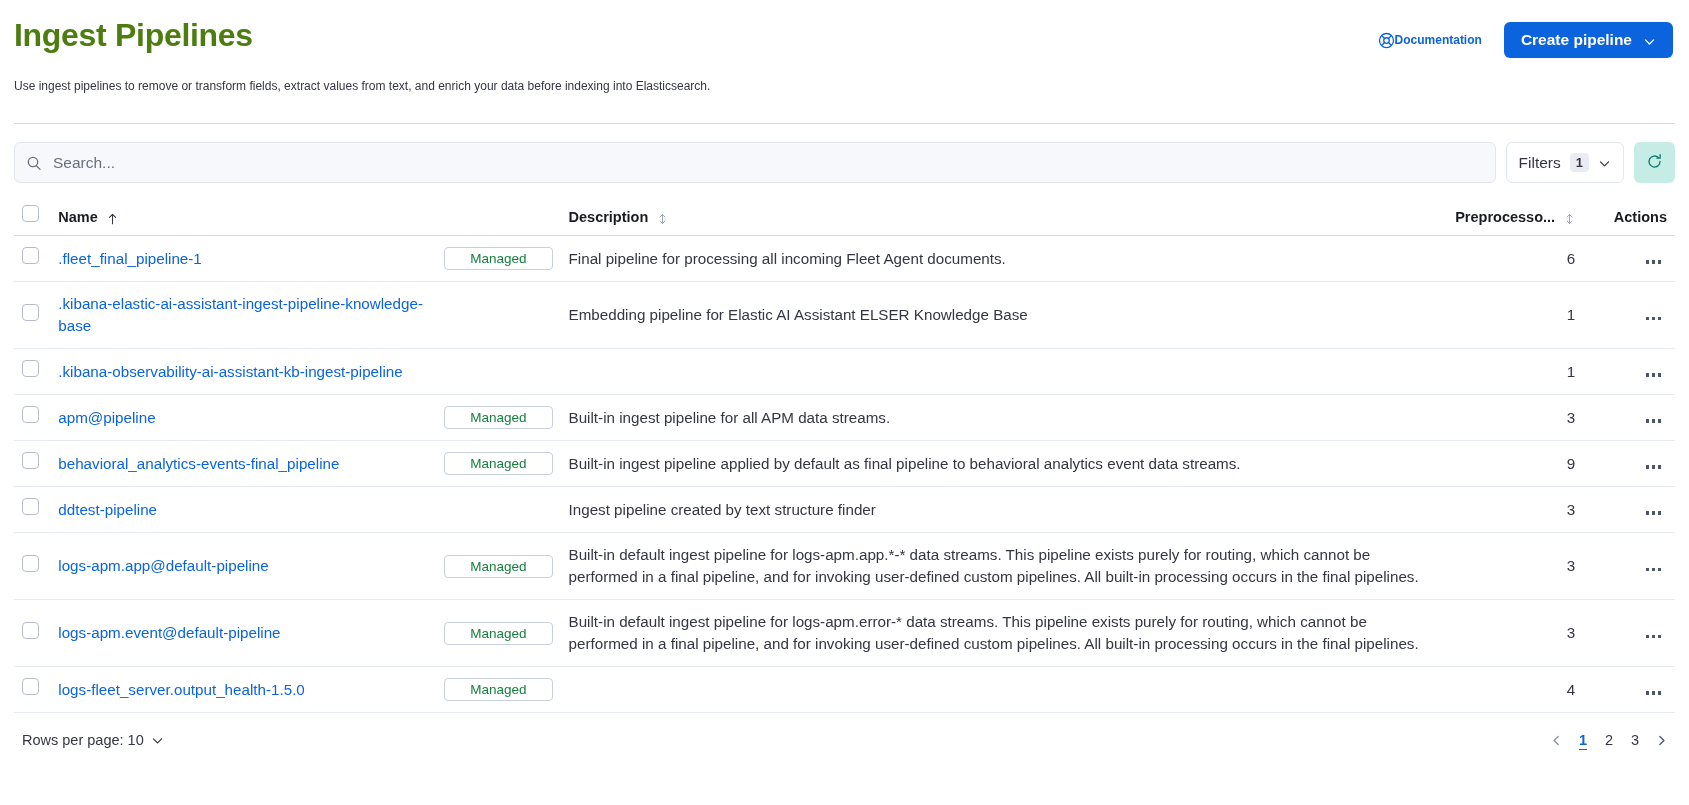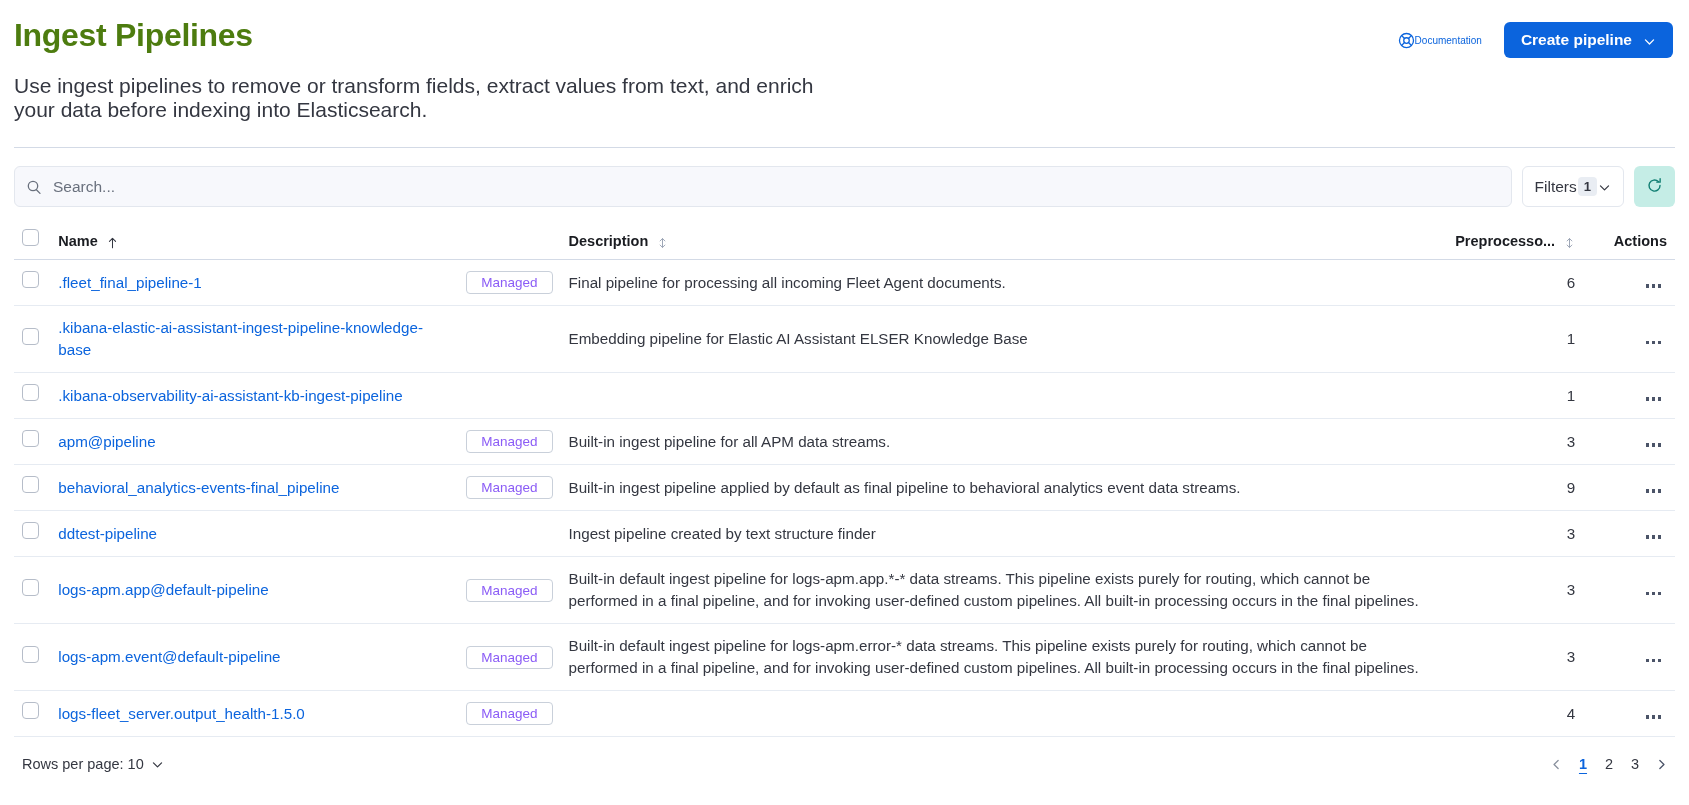--- a/index.html
+++ b/index.html
@@ -17,27 +17,27 @@
   .header {
     display: flex; align-items: flex-start; justify-content: space-between;
     padding: 10px 16px 0 14px;
   }
   .header-left { max-width: 900px; }
   .page-title {
     font-size: 32px; font-weight: 700; letter-spacing: -0.3px;
     color: #4d7c0f; margin: 6px 0 0 0; line-height: 38px;
   }
   .page-subtitle {
-    font-size: 21px; line-height: 24px; color: #343741;
+    font-size: 12px; line-height: 24px; color: #343741;
     margin: 20px 0 0 0; max-width: 830px;
   }
   .header-right { display: flex; align-items: center; gap: 22px; padding-top: 12px; }
   .doc-link {
     display: inline-flex; align-items: center; 
-    color: #0b64dd; font-size: 10px; font-weight: 400; cursor: pointer;
+    color: #0b64dd; font-size: 12px; font-weight: 700; cursor: pointer;
     text-decoration: none;
   }
   .doc-link .lbl { text-decoration: none; }
   .icon-help { width: 17px; height: 17px; display: inline-block; }
   .create-btn {
     background: #0b64dd; color: #fff; border: none; border-radius: 6px;
     height: 36px; padding: 0 17px; font-size: 15.5px; font-weight: 700;
     display: inline-flex; align-items: center; gap: 11px; cursor: pointer;
     font-family: "Liberation Sans", sans-serif;
   }
@@ -63,21 +63,21 @@
     font-family: "Liberation Sans", sans-serif; outline: none;
   }
   .search-input::placeholder { color: #69707d; }
   .search-icon-holder {
     position: absolute; left: 12px; top: 50%; transform: translateY(-50%);
     width: 16px; height: 16px; pointer-events: none;
   }
   .filters-btn {
     height: 41px; border: 1px solid #e3e7ee; background: #fff;
     border-radius: 6px; padding: 0 12px; display: inline-flex;
-    align-items: center; gap: 1px; font-size: 15.5px; color: #343741;
+    align-items: center; gap: 9px; font-size: 15.5px; color: #343741;
     cursor: pointer; font-family: "Liberation Sans", sans-serif;
   }
   .filters-count {
     background: #e9edf3; border-radius: 4px; font-size: 13px;
     font-weight: 700; color: #343741; padding: 1px 6px; line-height: 17px;
   }
   .refresh-btn {
     width: 41px; height: 41px; border-radius: 6px; border: none;
     background: #c5ede6; display: inline-flex; align-items: center;
     justify-content: center; cursor: pointer;
@@ -110,22 +110,22 @@
     border-radius: 4px; background: #fff; display: inline-block;
     cursor: pointer;
   }
   .name-cell { display: flex; align-items: center; justify-content: space-between; gap: 12px; }
   .name-link {
     color: #0b64dd; font-size: 15.2px; text-decoration: none;
     cursor: pointer; word-break: break-word; line-height: 22px;
   }
   .badge {
     border: 1px solid #c9d0da; border-radius: 4px; background: #fff;
-    font-size: 13.5px; font-weight: 400; color: #8b5cf6;
-    padding: 1px 14px; white-space: nowrap; line-height: 19px;
+    font-size: 13.5px; font-weight: 400; color: #15803d;
+    padding: 1px 25px; white-space: nowrap; line-height: 19px;
     flex: 0 0 auto;
     text-align: center;
   }
   .badge.hidden { visibility: hidden; }
   .actions-btn {
     background: none; border: none; cursor: pointer; color: #69707d;
     letter-spacing: 1px; font-size: 13px; padding: 2px 6px;
     font-family: "Liberation Sans", sans-serif;
   }
   .dots { display:inline-flex; gap:2.5px; align-items:center; }

